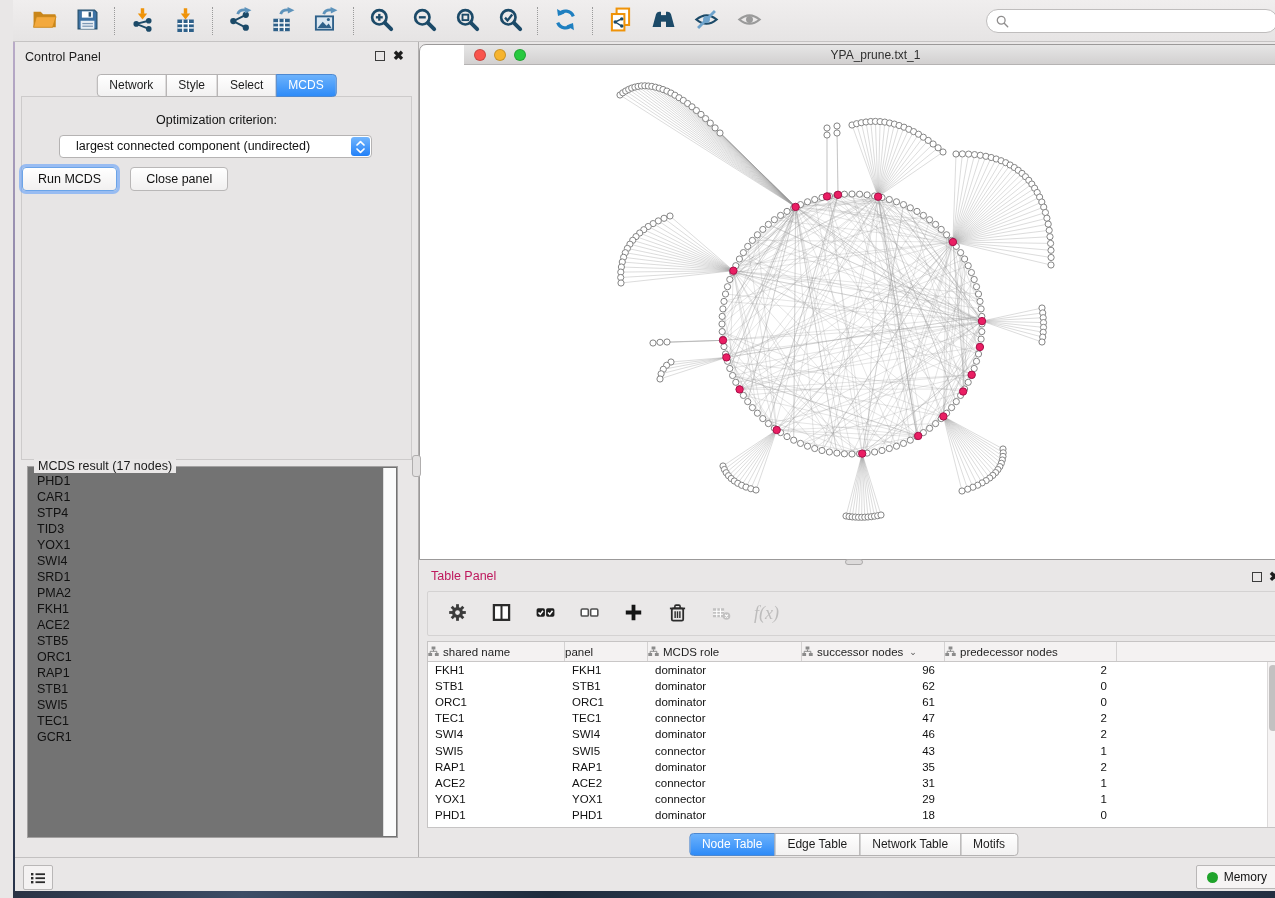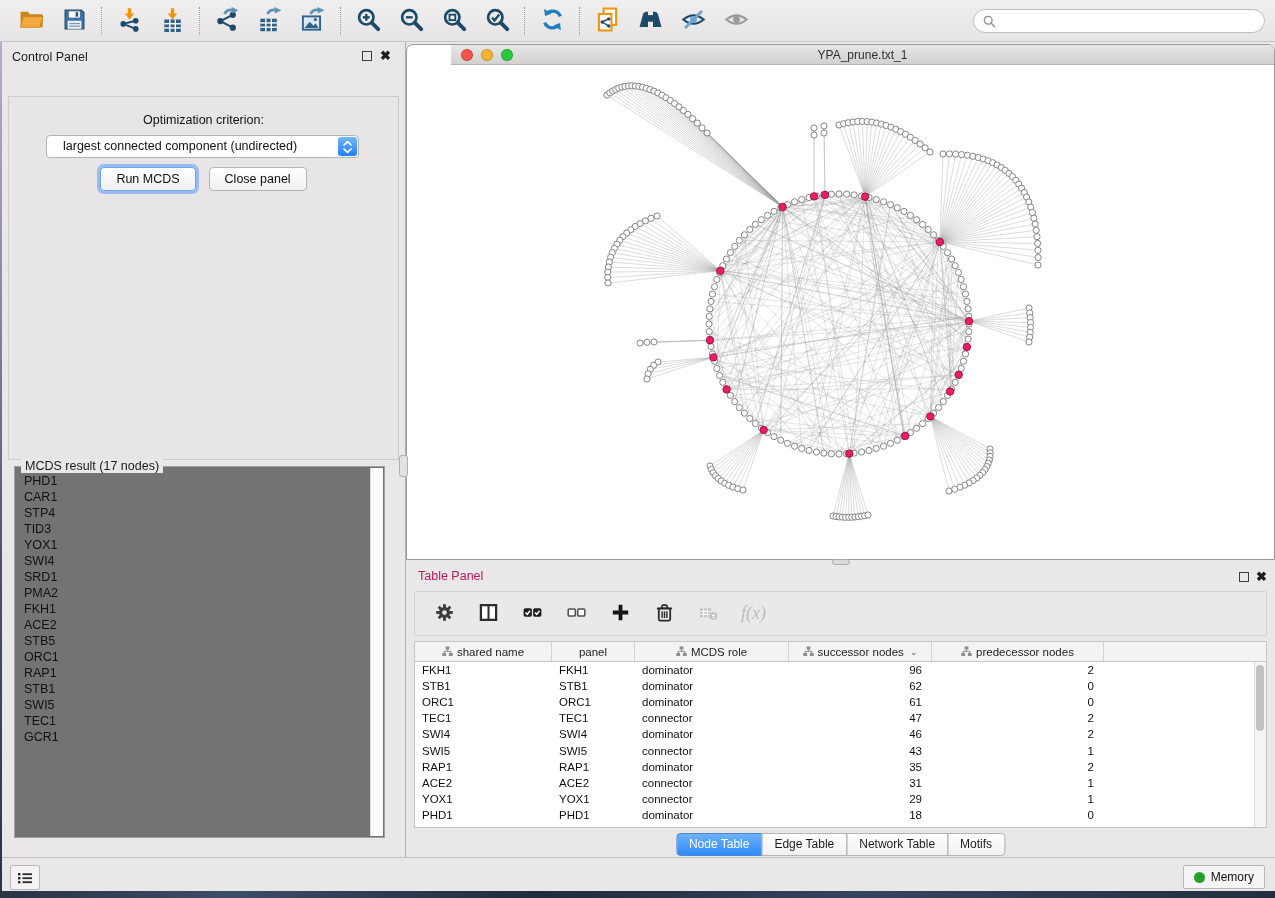--- a/index.html
+++ b/index.html
@@ -1,18 +1,18 @@
 <!DOCTYPE html>
 <html><head>
 <meta charset="utf-8">
 <style>
   * { margin:0; padding:0; box-sizing:border-box; }
   html,body { width:1275px; height:898px; overflow:hidden; }
   body { font-family:"Liberation Sans", sans-serif; background:#e9e7e7; position:relative; }
-  .screen { position:absolute; left:0; top:0; width:1197px; height:898px; background:#e9e7e7; }
+  .screen { position:absolute; left:13px; top:0; width:1197px; height:898px; background:#e9e7e7; }
 
   
   .wall-left { position:absolute; left:0; top:42px; width:2px; height:856px;
     background:linear-gradient(180deg,#b9abc8,#8d86a8 30%,#4a4f6e 62%,#273349); z-index:50; }
   .wall-bottom { position:absolute; left:0; top:891px; width:1275px; height:7px;
     background:linear-gradient(90deg,#2a3345,#3d4d66 18%,#1f2c3d 42%,#36455e 68%,#222e40 100%); z-index:50; }
 
   
   .toolbar { position:absolute; left:0; top:0; width:1275px; height:42px;
     background:linear-gradient(#f0eeee,#e6e4e4); border-bottom:1px solid #c5c3c3;
@@ -44,21 +44,21 @@
   .cp-content { position:absolute; left:6px; top:54px; width:391px; height:364px;
     background:#e7e5e5; border:1px solid #cdcbcb; }
   .criterion-label { position:absolute; left:0; right:0; top:16px; text-align:center;
     font-size:12.5px; color:#111; }
   .combo { position:absolute; left:37px; top:38px; width:313px; height:23px; background:#fff;
     border:1px solid #b5b3b3; border-radius:4px; cursor:pointer;padding-left:8px; }
   .combo-text { line-height:21px; padding-left:8px; font-size:12.5px; color:#111;
     white-space:nowrap; overflow:hidden; }
   .combo-step { position:absolute; right:1px; top:1px; bottom:1px; width:19px; border-radius:3px;
     background:linear-gradient(#73b6fd,#2180f8); display:flex; align-items:center; justify-content:center; }
-  .btn-row { position:absolute; left:0; right:0; top:70px; display:flex; justify-content:center; gap:13px; }
+  .btn-row { position:absolute; left:0; right:0; top:70px; display:flex; gap:13px; }
   .mac-btn { font-size:12.5px; font-family:"Liberation Sans",sans-serif; padding:4px 15px;
     background:linear-gradient(#ffffff,#f1f0f0); border:1px solid #b9b7b7; border-radius:4px;
     color:#111; cursor:pointer; }
   .focus-ring { box-shadow:0 0 0 3px rgba(100,160,250,.6); border-color:#6ba4e8; }
   .fieldset { position:absolute; left:12px; top:424px; width:371px; height:372px;
     border:1px solid #a3a1a1; background:#737373; }
   .fieldset-legend { position:absolute; top:-8px; left:6px; padding:0 4px; background:#e9e7e7;
     font-size:12.5px; color:#1a1a1a; }
   .mcds-list { position:absolute; left:1px; top:6px; right:14px; bottom:1px; overflow:hidden;
     padding-left:8px; }
@@ -87,21 +87,21 @@
   .tp-title { position:absolute; left:12px; top:5px; font-size:12.5px; color:#be185d; }
   .tbl-toolbar { position:absolute; left:8px; right:8px; top:27px; height:45px; background:#eae8e8;
     border:1px solid #d4d2d2; border-radius:2px; display:flex; align-items:center; gap:22px; padding-left:18px; }
   .tt-btn { border:none; background:transparent; width:22px; height:22px; display:flex;
     align-items:center; justify-content:center; cursor:pointer; }
   .tt-btn svg { width:19px; height:19px; }
   .tt-fx { font-family:"Liberation Serif", serif; font-style:italic; font-size:18px; color:#bdbcbc; }
   .tbl { position:absolute; left:8px; right:8px; top:77px; height:187px; background:#fff;
     border:1px solid #c6c4c4; overflow:hidden; }
   .tbl-header { display:flex; height:20px; background:#f4f2f2; border-bottom:1px solid #c9c7c7; }
-  .th { display:flex; align-items:center; justify-content:center; gap:4px; font-size:11.5px;
+  .th { display:flex; align-items:center; gap:4px; font-size:11.5px;
     color:#1e1e1e; border-right:1px solid #d4d2d2; height:100%; cursor:pointer; }
   .th-fill { flex:1; border-right:none; }
   .sort-arrow { font-size:9px; color:#555; margin-left:2px; }
   .tbl-rows { position:absolute; left:0; top:20px; right:12px; bottom:0; overflow:hidden; }
   .tr { display:flex; height:16.1px; align-items:center; cursor:default; }
   .td { font-size:11.5px; color:#111; white-space:nowrap; overflow:hidden; height:100%;
     display:flex; align-items:center; }
   .td.left { justify-content:flex-start; padding-left:7px; }
   .td.right { justify-content:flex-end; padding-right:10px; }
   .tbl-scroll { position:absolute; right:0; top:20px; bottom:0; width:12px; background:#f6f4f4;
@@ -303,20 +303,26 @@
       <input type="text" placeholder="" style="">
     </div>
   </div>
 
   <div class="dock">
     <div class="dock-titlebar">
       <span class="dock-title">Control Panel</span>
       <span class="float-ico" style="left:360px;"></span>
       <span class="close-ico" style="left:378px;">✖</span>
     </div>
+    <div class="cp-tabs" id="cp-tabs">
+        <div class="seg-tab">Network</div>
+        <div class="seg-tab">Style</div>
+        <div class="seg-tab">Select</div>
+        <div class="seg-tab active">MCDS</div>
+      </div>
     <div class="cp-content">
       <div class="criterion-label">Optimization criterion:</div>
       <div class="combo">
         <div class="combo-text">largest connected component (undirected)</div>
         <div class="combo-step">
           <svg width="11" height="14" viewBox="0 0 11 14">
             <path d="M2 5 L5.5 1.6 L9 5" fill="none" stroke="#fff" stroke-width="1.7" stroke-linecap="round" stroke-linejoin="round"></path>
             <path d="M2 9 L5.5 12.4 L9 9" fill="none" stroke="#fff" stroke-width="1.7" stroke-linecap="round" stroke-linejoin="round"></path>
           </svg>
         </div>

